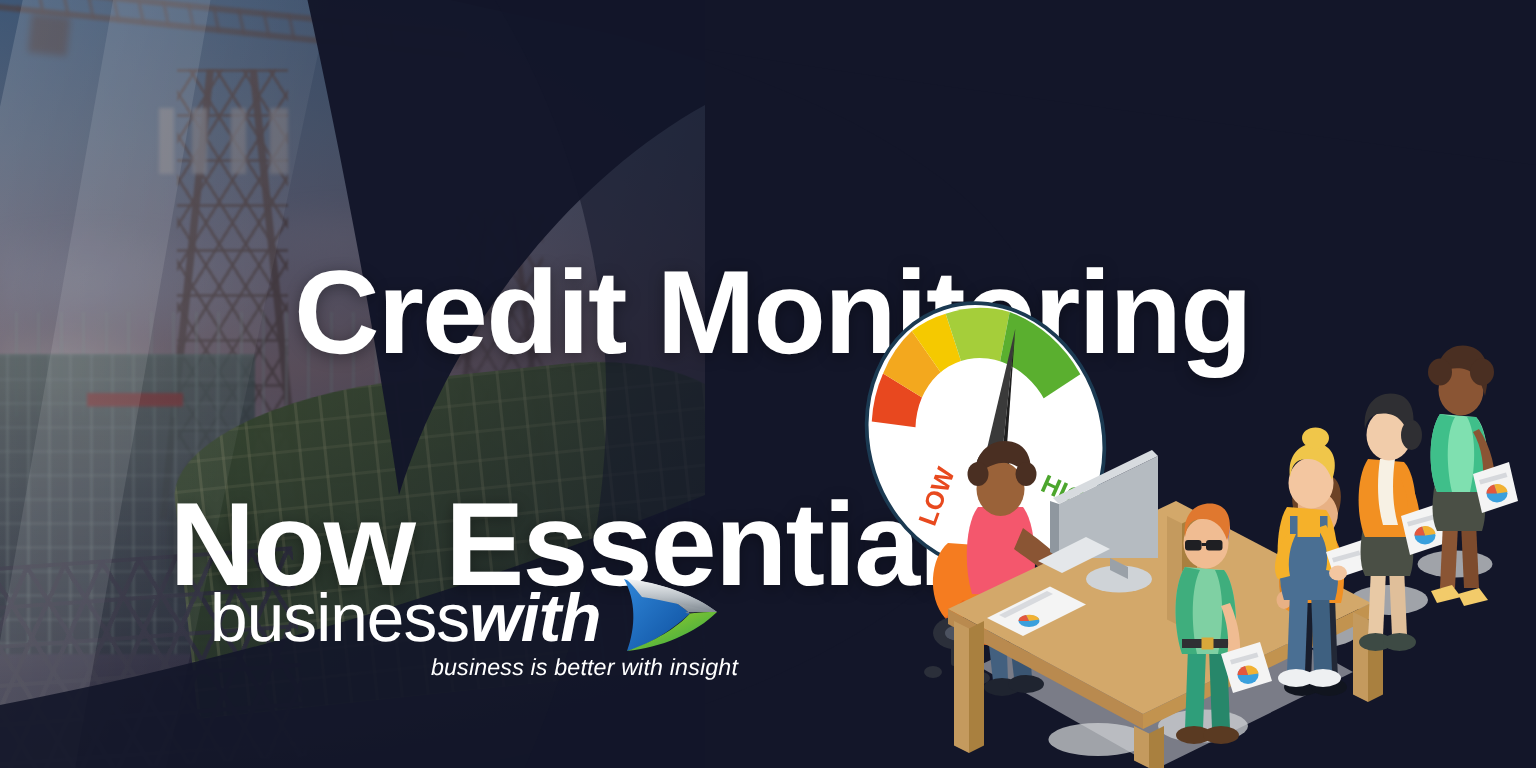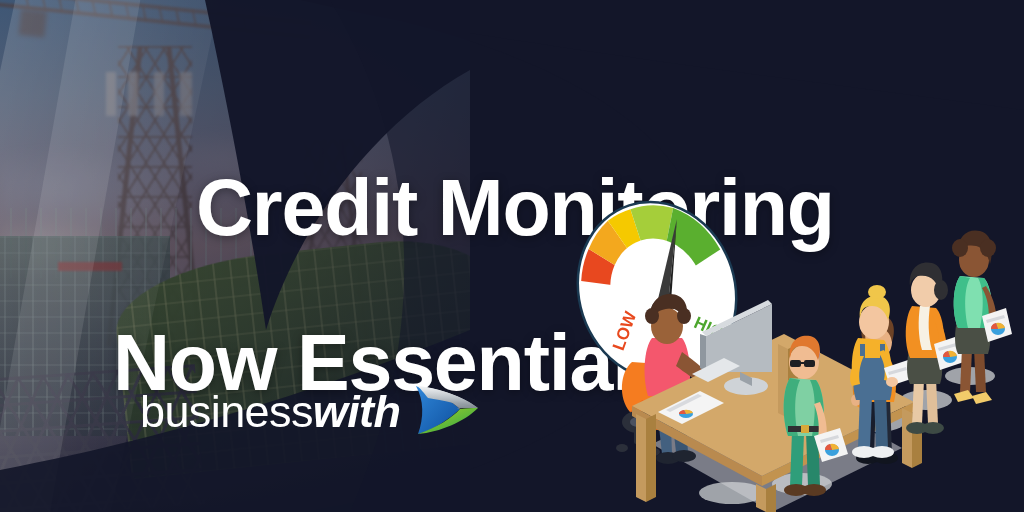--- a/index.html
+++ b/index.html
@@ -239,20 +239,21 @@
   </svg>
 
   <div class="headline">
     <span>Credit Monitoring</span>
     <span class="l2">Now Essential</span>
   </div>
 
   <div class="logo">
     <div style="position:relative;">
       <div class="logo-word"><span>business</span><span class="bold-italic">with</span></div>
+      <div class="logo-tag">business is better with insight</div>
     </div>
     <svg class="logo-mark" width="74" height="62" viewBox="0 0 74 62">
       <defs>
         <linearGradient id="lgBlue" x1="0" y1="0" x2="1" y2="1">
           <stop offset="0" stop-color="#2f86d8"></stop>
             <stop offset="1" stop-color="#0e4f9e"></stop>
         </linearGradient>
         <linearGradient id="lgSilver" x1="0" y1="0" x2="0" y2="1">
           <stop offset="0" stop-color="#f4f6f7"></stop>
             <stop offset=".55" stop-color="#b9c0c6"></stop>

